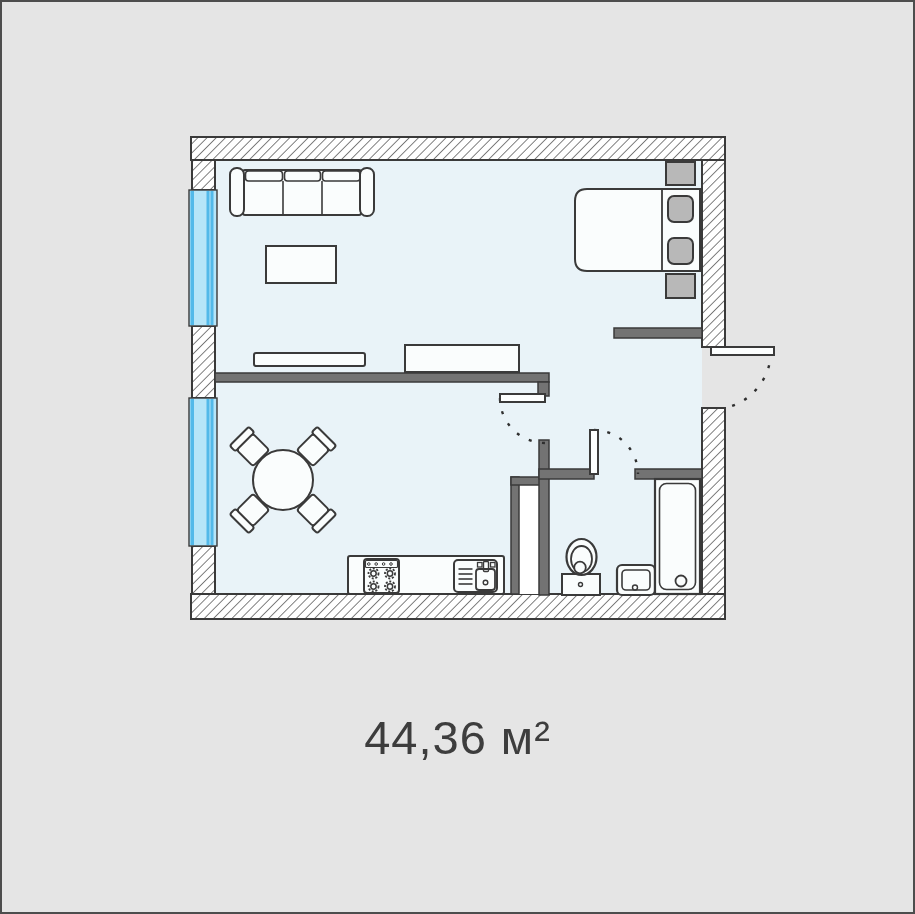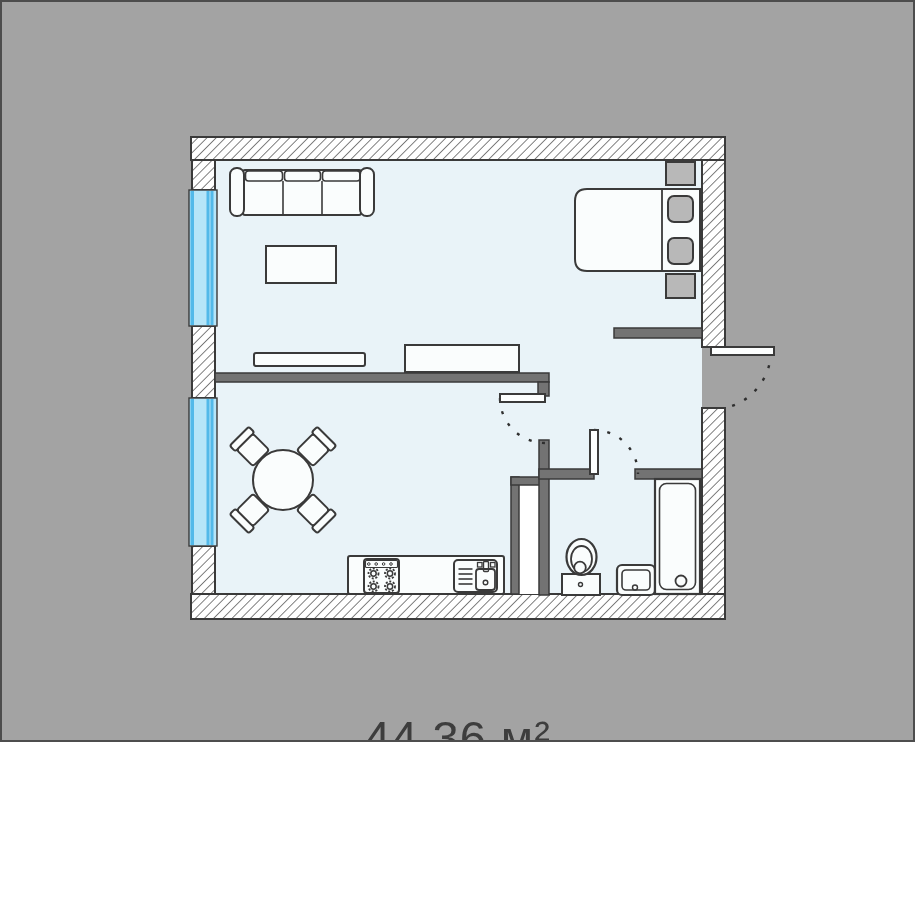--- a/index.html
+++ b/index.html
@@ -1,21 +1,21 @@
 <!DOCTYPE html>
 <html><head>
 <meta charset="utf-8">
 <style>
   html,body{margin:0;padding:0;background:#ffffff;}
   .frame{
     position:relative;
-    width:915px;height:742px;
+    width:915px;height:914px;
     box-sizing:border-box;
     border:2px solid #4d4d4d;
-    background:#a3a3a3;
+    background:#e5e5e5;
     font-family:"Liberation Sans",sans-serif;
     overflow:hidden;
   }
   .plan-svg{position:absolute;left:0;top:0;}
   .area-label{
     position:absolute;left:0;top:708px;width:100%;
     text-align:center;
     font-size:47px;
     letter-spacing:1px;
     color:#3d3d3d;

